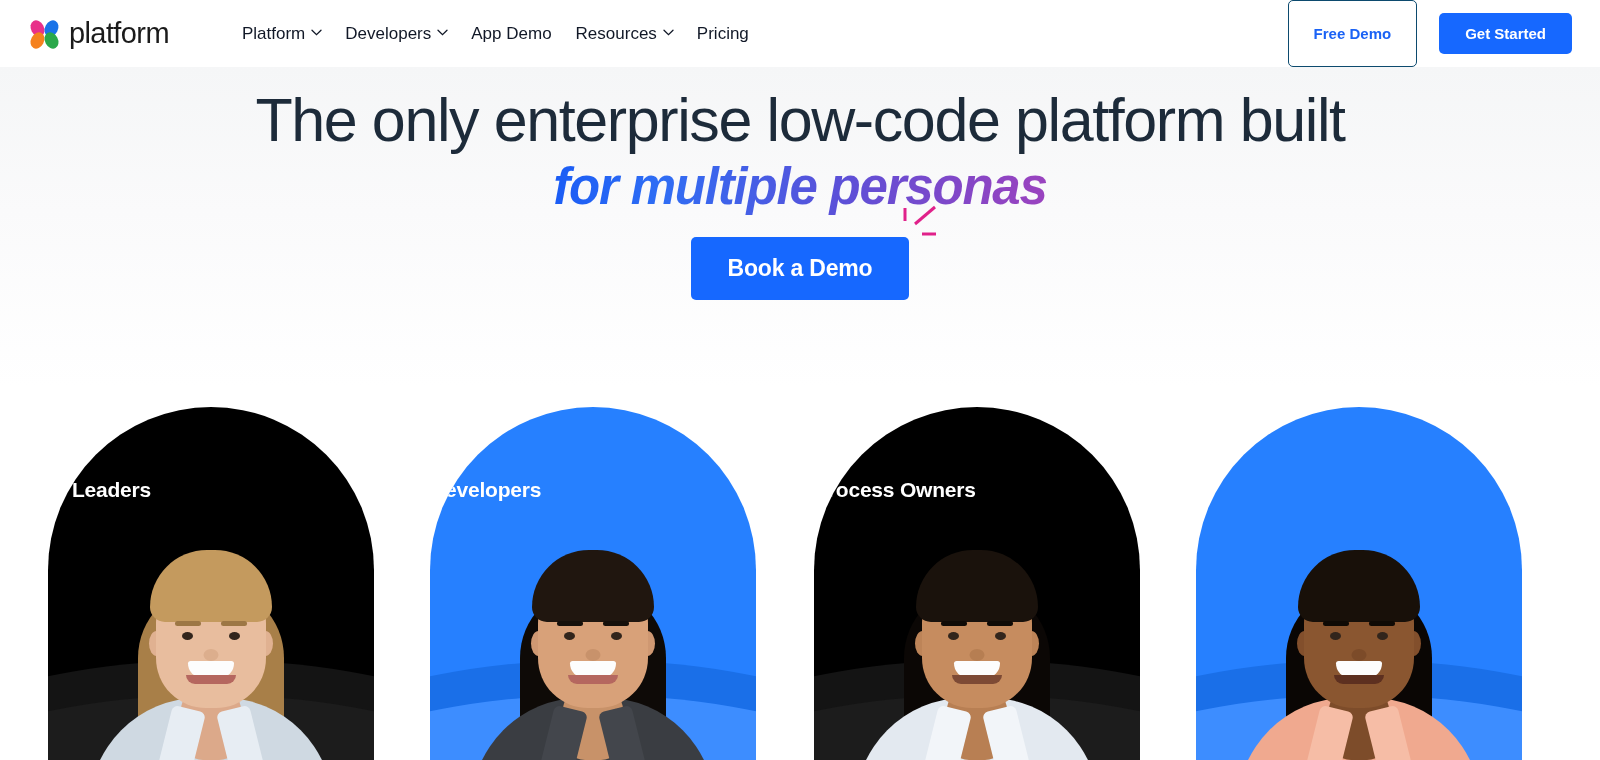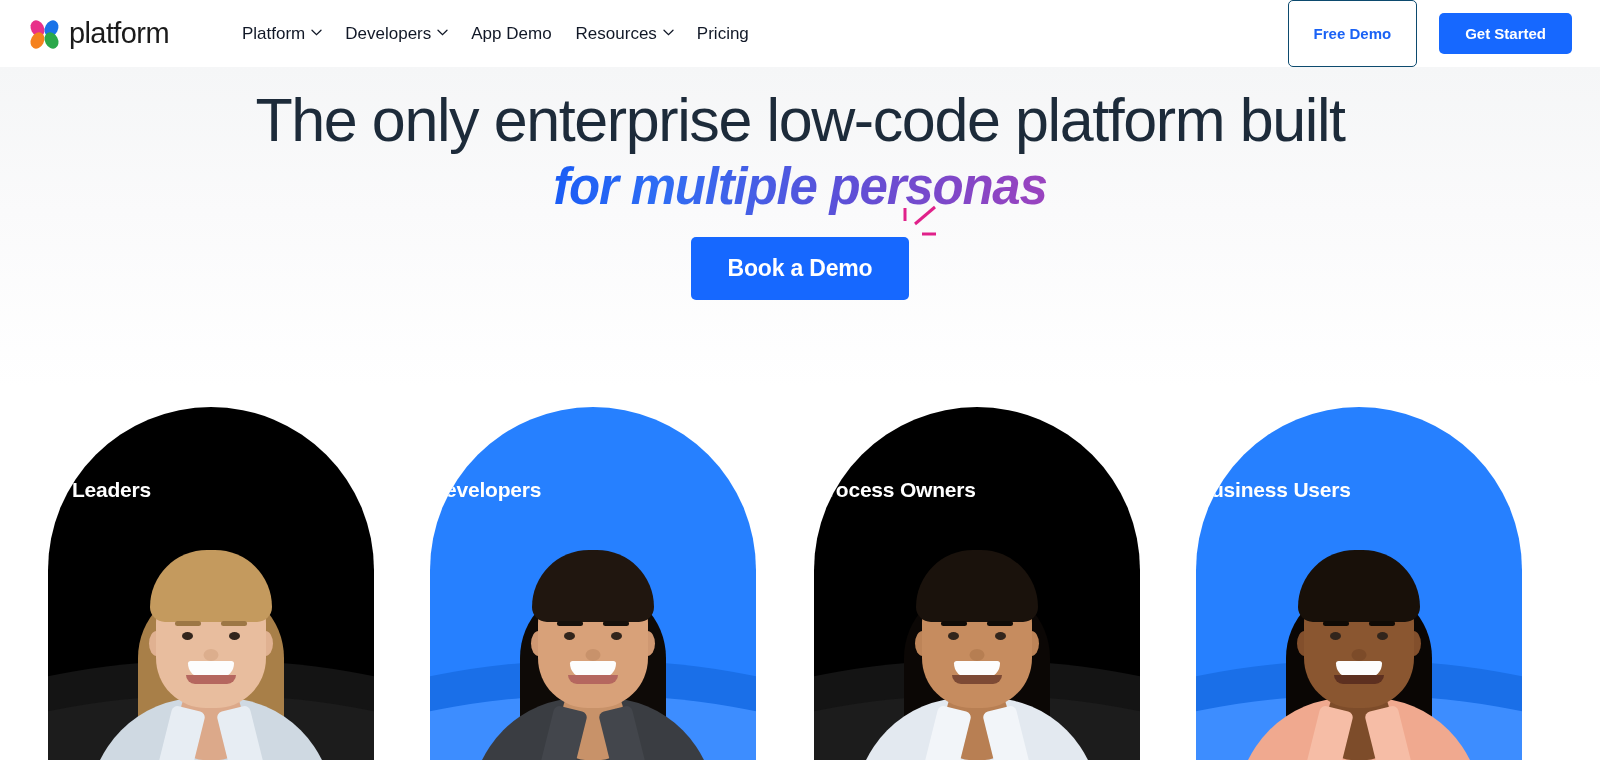--- a/index.html
+++ b/index.html
@@ -294,21 +294,20 @@
       <span class="pf eye-r"></span>
       <span class="pf nose" style="background:#c8926b"></span>
       <span class="pf mouth"></span>
       <span class="pf lip"></span>
     </div>
   </div>
 
   <div class="card c3">
     <span class="arc a1"></span>
     <span class="arc a2"></span>
-    <div class="card-label">Business Users</div>
     <div class="portrait">
       <span class="pf hair-back" style="background:#0a0604"></span>
       <span class="pf shoulders" style="background:#f0a98f"></span>
       <span class="pf neck" style="background:#7d4c2a"></span>
       <span class="pf collar-l" style="background:#f6bda6"></span>
       <span class="pf collar-r" style="background:#f6bda6"></span>
       <span class="pf ear-l" style="background:#824f2c"></span>
       <span class="pf ear-r" style="background:#824f2c"></span>
       <span class="pf face" style="background:#8a5630"></span>
       <span class="pf hair-top" style="background:#181009"></span>

